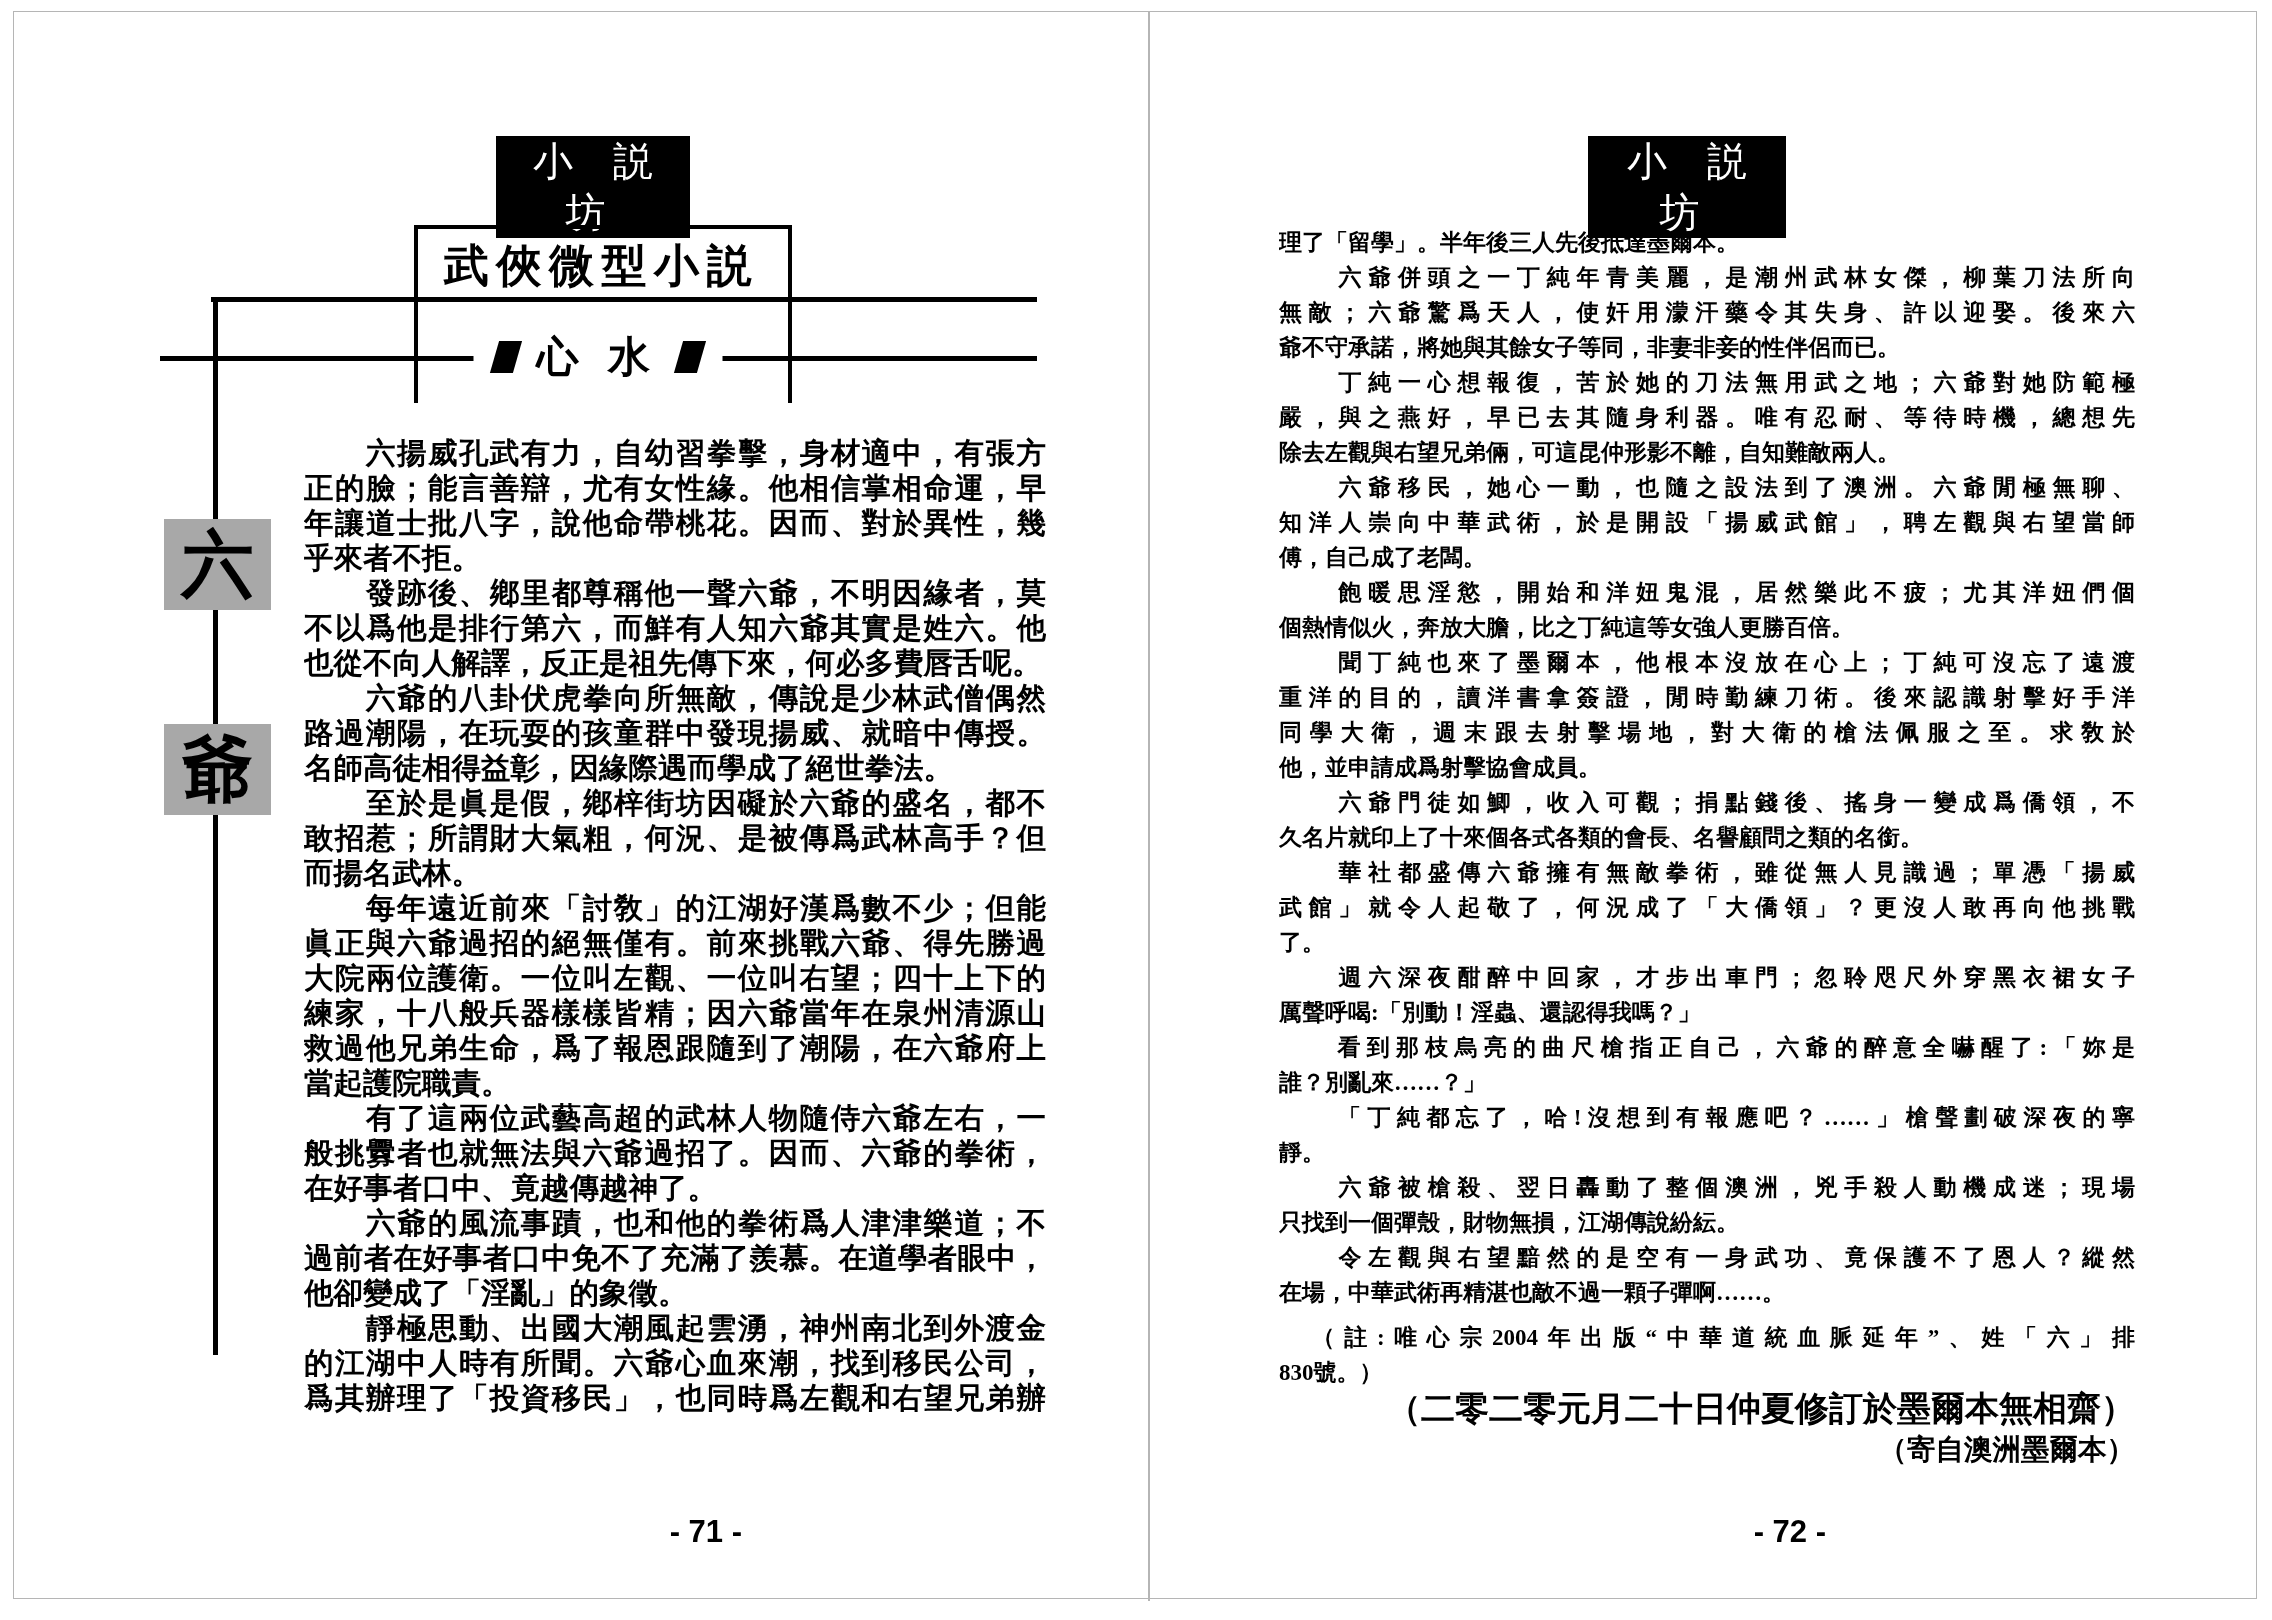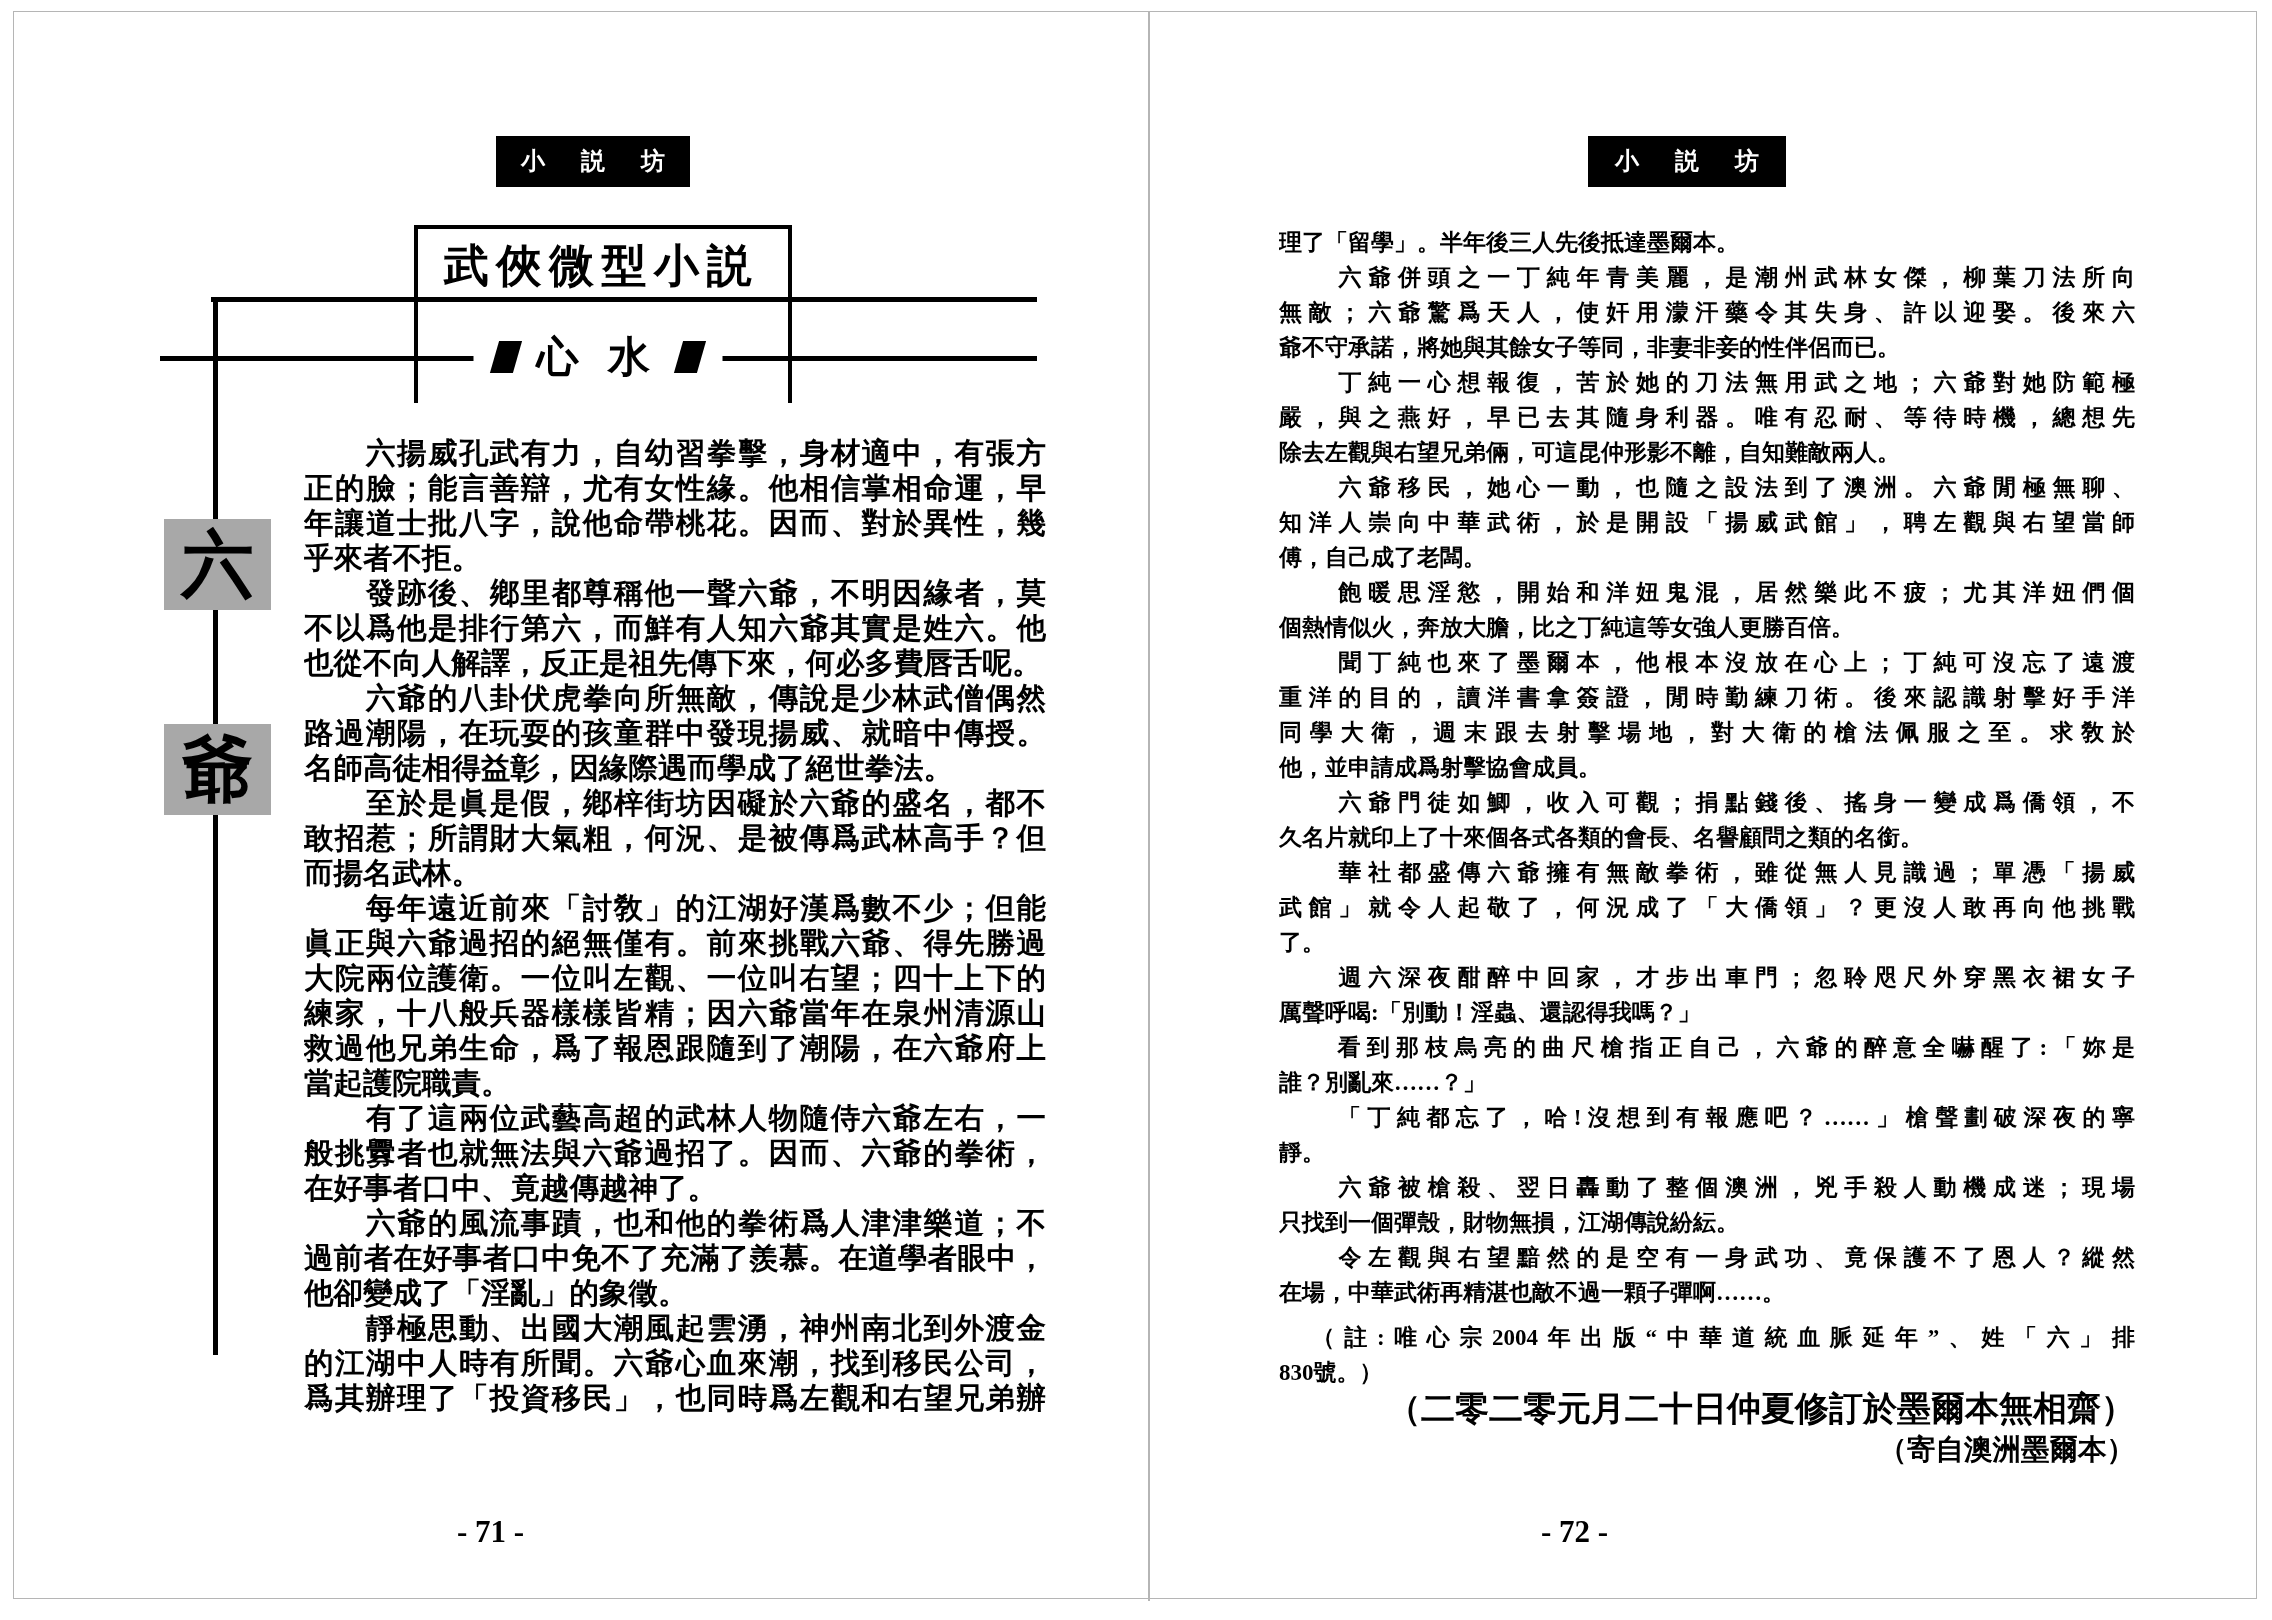--- a/index.html
+++ b/index.html
@@ -3,22 +3,22 @@
 <meta charset="utf-8">
 <style>
   html,body{margin:0;padding:0;background:#e8e8e8;}
   .canvas{position:relative;width:2272px;height:1621px;background:#ffffff;
           font-family:"Liberation Serif","DejaVu Serif",serif;color:#000;overflow:hidden;}
   .abs{position:absolute;}
   
   .frame{left:13.3px;top:11.4px;width:2242px;height:1586px;border:1.9px solid #b5b5b5;}
   .gutter{left:1148px;top:11.4px;width:1.9px;height:1590px;background:#b5b5b5;}
   
-  .hdrbox{background:#000;color:#fff;text-align:center;font-weight:bold;
-          font-size:24px;line-height:51px;letter-spacing:15px;text-indent:15px;}
+  .hdrbox{background:#000;color:#fff;text-align:center;font-weight:normal;
+          font-size:40px;line-height:51px;letter-spacing:15px;text-indent:15px;}
   
   .titlebox{left:414px;top:225px;width:370px;height:174px;
             border-top:4.8px solid #000;border-left:4.8px solid #000;border-right:4.8px solid #000;}
   .coltitle{left:414px;top:236px;width:375px;text-align:center;
             font-size:45px;font-weight:bold;letter-spacing:7.6px;}
   .rule{background:#000;}
   
   .author{left:598px;top:329px;transform:translateX(-50%);background:#fff;
           padding:0 21px;display:flex;align-items:center;gap:19px;height:55px;}
   .author .mark{width:23px;height:32px;background:#000;transform:skewX(-16deg);}
@@ -34,22 +34,22 @@
   .tcol .tline.pe{text-align-last:left;}
   .pl-col{left:304px;top:436px;width:742px;}
   .pl-col .tline{height:35px;line-height:35px;font-size:29.5px;}
   .pr-col{left:1279px;top:225px;width:856px;}
   .pr-col .tline,.note-col .tline{height:35px;line-height:35px;font-size:23px;}
   .note-col{left:1279px;top:1320px;width:856px;}
   .dateline{left:1279px;top:1391px;width:856px;text-align:right;padding-right:13.3px;
             font-size:34px;font-weight:600;height:35px;line-height:35px;}
   .originline{left:1279px;top:1432px;width:856px;text-align:right;padding-right:13.3px;
               font-size:28.5px;font-weight:700;height:35px;line-height:35px;}
-  .pagenum{width:285px;text-align:left;top:1514px;font-size:31px;font-weight:bold;
-           font-family:Liberation Serif, serif;}
+  .pagenum{width:285px;text-align:right;top:1514px;font-size:31px;font-weight:bold;
+           font-family:Liberation Sans, sans-serif;}
 </style>
 </head>
 <body>
 
 <div class="canvas">
 
   <div class="abs frame"></div>
   <div class="abs gutter"></div>
 
   <div>

